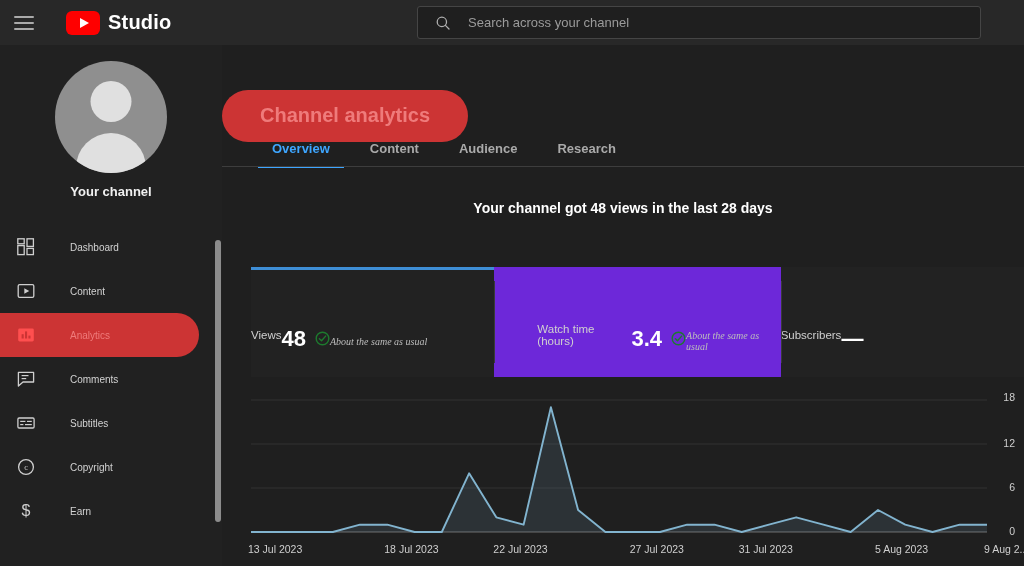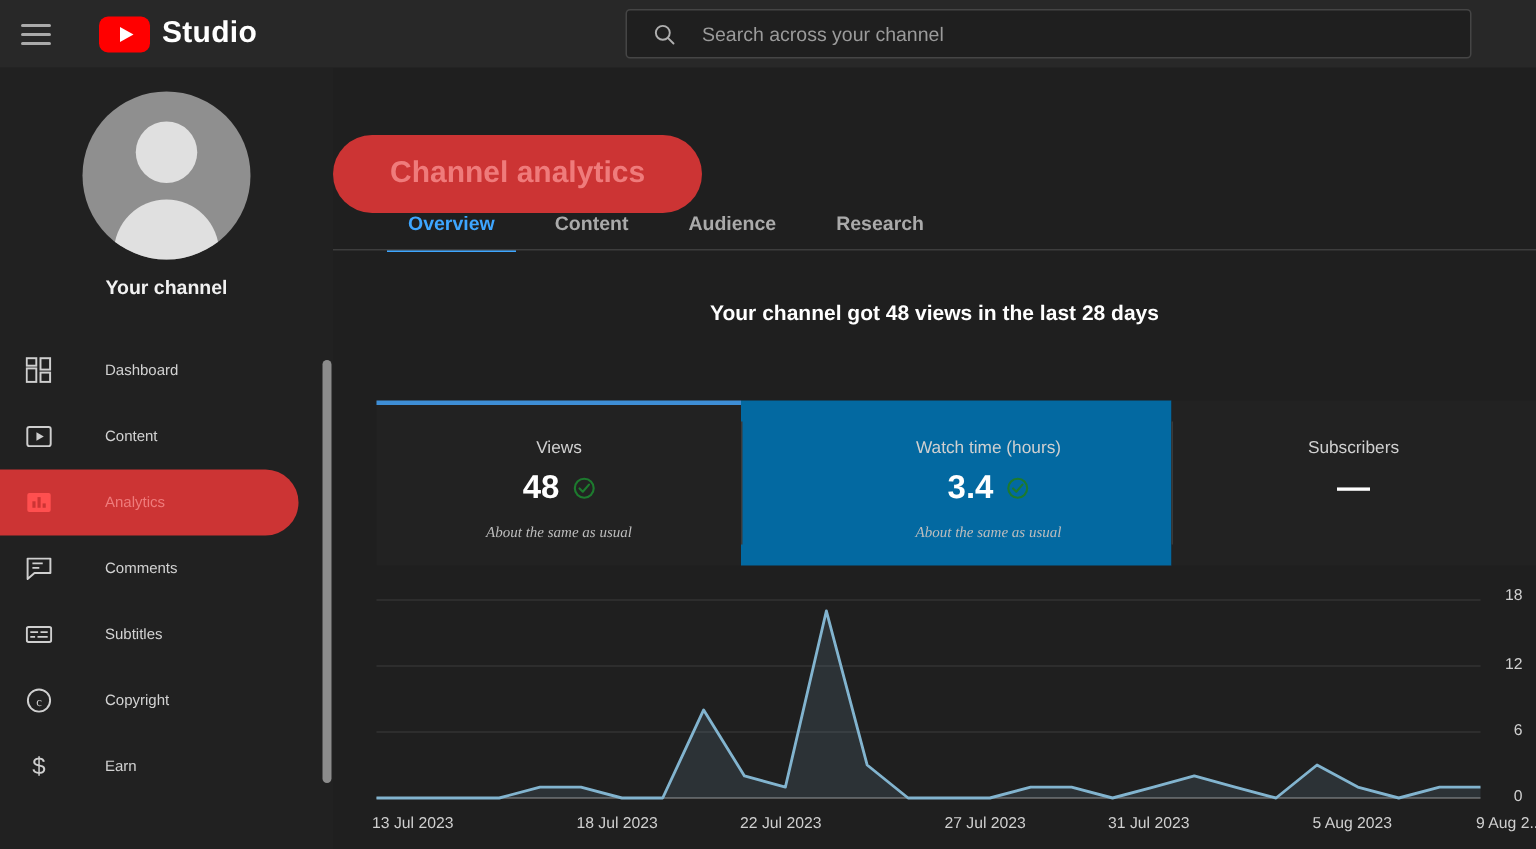--- a/index.html
+++ b/index.html
@@ -141,25 +141,25 @@
     text-align: center; font-size: 14px; font-weight: bold; color: #ffffff;
   }
 
   
   .cards {
     position: absolute; left: 29px; top: 222px;
     width: 773px; height: 110px; display: flex;
   }
   .card {
     position: relative; flex: 1 1 0; background: #222222;
-    display: flex; flex-direction: column; align-items: center;
+    display: flex; align-items: center;
     padding-top: 26px; cursor: pointer;
   }
   .card.selected { border-top: 3px solid #3e8ed6; padding-top: 23px; }
-  .card.hovered { background: #0369a1; padding-left: 43px; }
+  .card.hovered { background: #6d28d9; padding-left: 43px; }
   .card + .card::before {
     content: ""; position: absolute; left: 0; top: 14px; bottom: 14px;
     width: 1px; background: #3a3a3a;
   }
   .card-label { font-size: 11.5px; color: #d0d0d0; }
   .card-valrow { display: flex; align-items: center; gap: 9px; margin-top: 7px; }
   .card-value { font-size: 22px; color: #ffffff; font-weight: bold; }
   .card-value.dash { font-size: 22px; }
   .check-icon { width: 15px; height: 15px; flex: 0 0 auto; }
   .card-sub { margin-top: 12px; font-size: 10px; color: #bdbdbd; font-style: italic; font-family: Liberation Serif, serif; }

